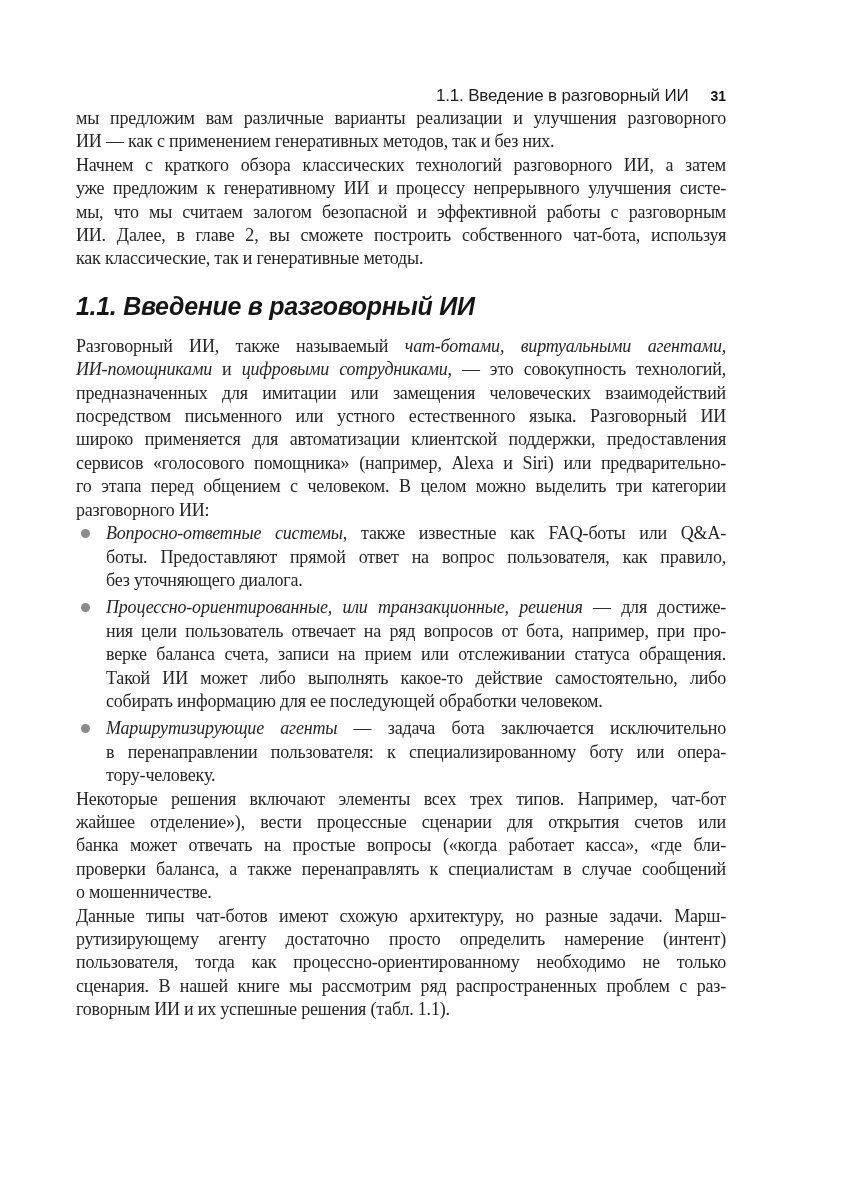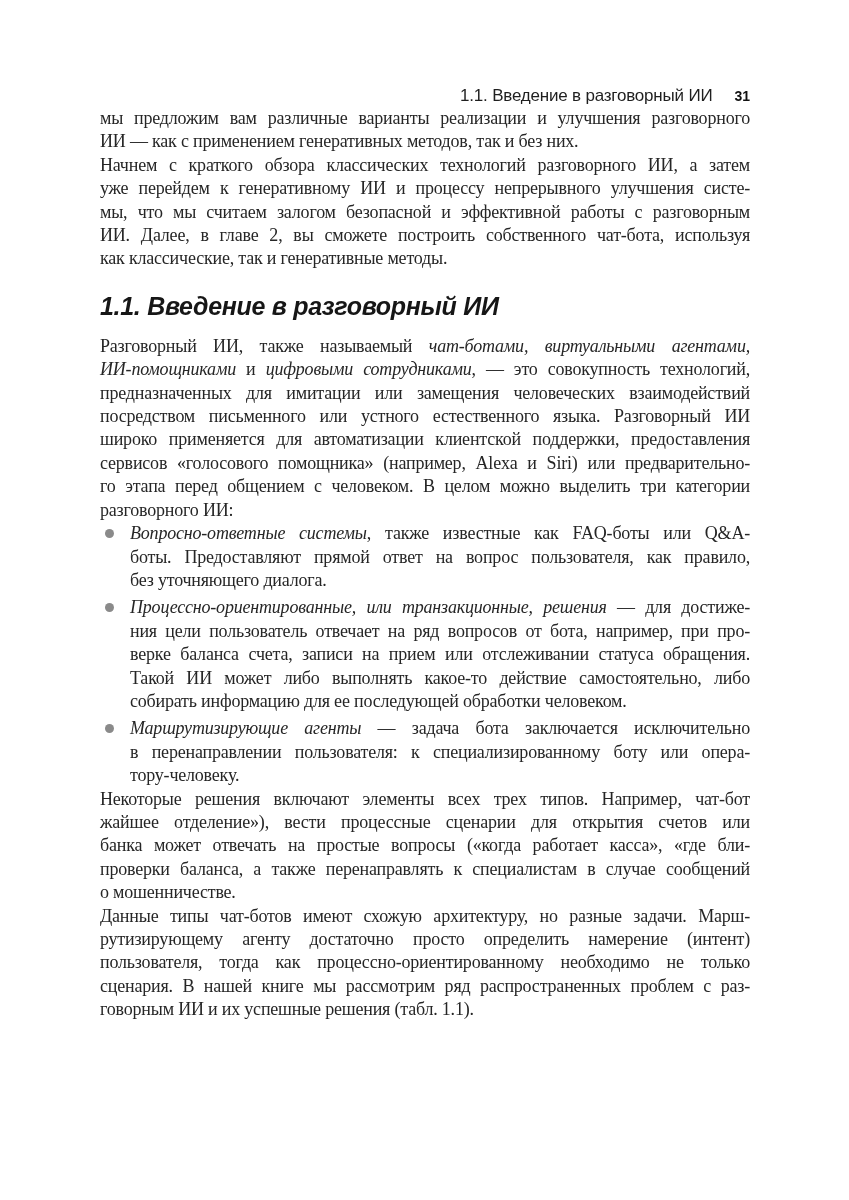--- a/index.html
+++ b/index.html
@@ -4,21 +4,21 @@
 <style>
   html, body { margin: 0; padding: 0; }
   body {
     width: 849px; height: 1200px;
     background: #ffffff;
     overflow: hidden;
     font-family: "Liberation Serif", serif;
     color: #262626;
   }
   .page { position: relative; width: 849px; height: 1200px; padding-top: 84px; box-sizing: border-box; }
-  .content { width: 650px; margin-left: 100px; }
+  .content { width: 650px; margin-left: 76px; }
 
   
   .runhead {
     display: flex; justify-content: flex-end; align-items: baseline;
     gap: 22px; height: 23px; line-height: 23px;
     font-family: "Liberation Sans", sans-serif;
   }
   .runhead .rh-title { font-size: 17px; letter-spacing: -0.2px; color: #1f1f1f; }
   .runhead .rh-num  { font-size: 14px; font-weight: bold; color: #111; }
 
@@ -69,21 +69,21 @@
       <span class="rh-num">31</span>
     </div>
 
     <p class="para mt-p1">
       <span class="ln" style="display: block;">мы предложим вам различные варианты реализации и улучшения разговорного</span>
       <span class="ln last" style="display: block;">ИИ — как с применением генеративных методов, так и без них.</span>
     </p>
 
     <p class="para mt-p2">
       <span class="ln" style="display: block;">Начнем с краткого обзора классических технологий разговорного ИИ, а затем</span>
-      <span class="ln" style="display: block;">уже перейдем к генеративному ИИ и процессу непрерывного улучшения систе-</span>
+      <span class="ln" style="display: block;">уже предложим к генеративному ИИ и процессу непрерывного улучшения систе-</span>
       <span class="ln" style="display: block;">мы, что мы считаем залогом безопасной и эффективной работы с разговорным</span>
       <span class="ln" style="display: block;">ИИ. Далее, в главе 2, вы сможете построить собственного чат-бота, используя</span>
       <span class="ln last" style="display: block;">как классические, так и генеративные методы.</span>
     </p>
 
     <h2 class="sec">1.1. Введение в разговорный ИИ</h2>
 
     <p class="para">
       <span class="ln" style="display: block;"><span>Разговорный ИИ, также называемый </span><i>чат-ботами, виртуальными агентами,</i></span>
       <span class="ln" style="display: block;"><i>ИИ-помощниками</i><span> и </span><i>цифровыми сотрудниками</i><span>, — это совокупность технологий,</span></span>

